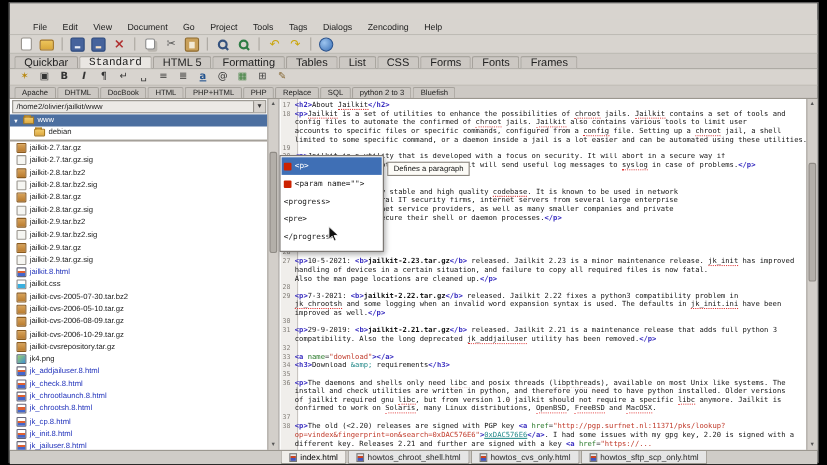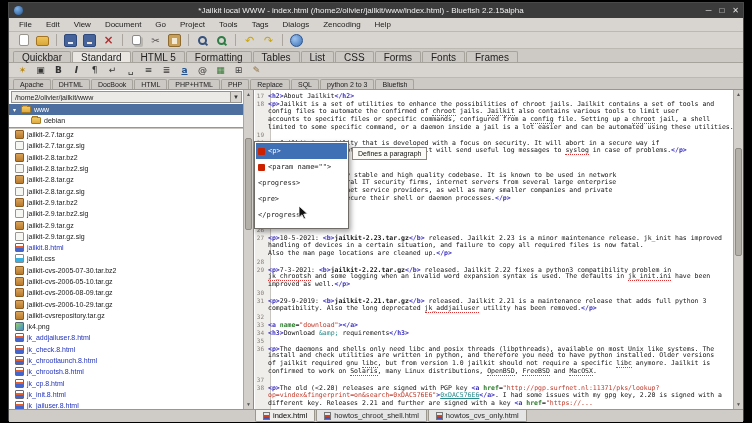--- a/index.html
+++ b/index.html
@@ -15,21 +15,21 @@
   .titlebar{position:absolute;left:0;top:0;right:0;height:15px;background:var(--titlebar_bg);}
   .wicon{position:absolute;left:5px;top:3px;width:9px;height:9px;border-radius:50%;
          background:radial-gradient(circle at 35% 30%,#7fb2e8,#23538f);}
   .wtitle{position:absolute;left:20px;right:50px;top:0;height:15px;line-height:15px;text-align:center;
           color:#f0f0f0;font-size:8px;white-space:nowrap;overflow:hidden;}
   .wbtns{position:absolute;right:4px;top:0;height:15px;display:flex;gap:8px;align-items:center;
          color:#e4e4e4;font-size:8px;}
   .wbtn{cursor:default;}
   
   .menubar{position:absolute;left:0;top:15px;right:0;height:14px;background:var(--chrome_bg);
-           border-bottom:1px solid #bcb8b2;display:flex;align-items:center;padding-left:3px;}
+           border-bottom:1px solid #bcb8b2;display:flex;align-items:center;padding-left:14px;}
   .menu-item{font-size:8px;color:#1c1c1c;padding:2px 7px;}
   
   .toolbar1{position:absolute;left:0;top:29px;right:0;height:17px;background:var(--chrome_bg);
             border-bottom:1px solid #bcb8b2;display:flex;align-items:center;padding-left:5px;}
   .tbtn{width:19px;height:15px;display:flex;align-items:center;justify-content:center;}
   .tsep{width:1px;height:12px;background:#aaa69f;margin:0 4px;}
   .tbi{display:block;position:relative;width:13px;height:13px;border-radius:2px;
        font-family:"DejaVu Sans",sans-serif;font-size:10px;line-height:13px;text-align:center;color:#555;}
   .k-new{background:#fff;border:1px solid #98948e;width:10px;height:12px;margin:0 2px;}
   .k-open{background:linear-gradient(#edc55c,#d9a73a);border:1px solid #a3731f;height:10px;margin-top:2px;}
@@ -47,21 +47,21 @@
   .k-replace::after{content:"";position:absolute;left:2px;top:2px;width:5px;height:5px;border:2px solid #2e7d46;border-radius:50%;}
   .k-replace::before{content:"";position:absolute;left:8px;top:9px;width:4px;height:2px;background:#2e7d46;transform:rotate(45deg);}
   .k-undo::after{content:"↶";color:#caa50a;font-size:11px;}
   .k-redo::after{content:"↷";color:#caa50a;font-size:11px;}
   .k-preview{background:radial-gradient(circle at 35% 35%,#9cc4ef,#3a6fb5);border-radius:50%;border:1px solid #2b5591;}
   
   .quickbar{position:absolute;left:0;top:46px;right:0;height:14px;background:#cdc9c4;
             border-bottom:1px solid #a6a29c;display:flex;align-items:flex-end;padding-left:4px;}
   .qtab{font-size:10px;color:#222;padding:1px 8px;background:#ccc8c3;border:1px solid #a6a29c;
         border-bottom:none;border-radius:2px 2px 0 0;margin-right:1px;height:11px;line-height:10px;}
-  .qtab.active{background:#e9e6e2;}
+  .qtab.active{background:#e9e6e2;font-family:Liberation Mono, monospace;}
   
   .htmlbar{position:absolute;left:0;top:60px;right:0;height:15px;background:var(--chrome_bg);
            border-bottom:1px solid #bcb8b2;display:flex;align-items:center;padding-left:5px;gap:1px;}
   .hbtn{min-width:17px;height:13px;display:flex;align-items:center;justify-content:center;}
   .hbi{font-family:"DejaVu Sans",sans-serif;font-size:9px;color:#333;line-height:13px;}
   .h-bold{font-weight:bold;}
   .h-italic{font-style:italic;font-weight:bold;}
   .h-quickstart{color:#b8860b;}
   .h-image{color:#3a7d3a;}
   .h-anchor{text-decoration:underline;color:#23538f;font-weight:bold;}
@@ -103,21 +103,21 @@
   .sarr.up{top:0;} .sarr.dn{bottom:0;}
   
   .editor{position:absolute;left:246px;top:0;right:10px;bottom:0;background:#fff;overflow:hidden;}
   .gutterbg{position:absolute;left:0;top:0;bottom:0;width:16px;background:#f0eeeb;border-right:1px solid #c8c4c0;}
   .code{position:absolute;left:0;top:2px;right:0;}
   .crow{height:7.9px;line-height:7.9px;white-space:pre;font-family:"DejaVu Sans Mono",monospace;font-size:6.5px;overflow:hidden;}
   .ln{display:inline-block;width:13px;text-align:right;padding-right:4px;color:#837f79;font-size:6px;}
   .ct{color:#141414;}
   .c-t{color:#141414;}
   .c-tag{color:var(--tag);font-weight:bold;}
-  .c-attr{color:var(--attribute);font-weight:bold;}
+  .c-attr{color:var(--attribute);}
   .c-val{color:var(--value);}
   .c-ent{color:var(--entity);}
   .c-b{color:#141414;font-weight:bold;}
   .c-sp{color:#141414;border-bottom:1px dotted var(--spell);}
   .c-lnk{color:var(--link);text-decoration:underline;}
   .escroll{position:absolute;right:0;top:0;bottom:0;width:10px;background:#d3cfca;border-left:1px solid #aaa6a0;}
   .ethumb{position:absolute;left:1px;right:1px;top:58px;height:108px;background:#b3afa9;border:1px solid #8f8b85;border-radius:2px;}
   
   .popup{position:absolute;left:245px;top:51px;width:95px;height:88px;background:#fff;border:1px solid #6f6b66;
          box-shadow:2px 3px 5px rgba(0,0,0,.35);z-index:5;padding:1px;font-family:"DejaVu Sans Mono",monospace;font-size:7px;}
@@ -134,29 +134,20 @@
   .dtab.active{background:#f0eeea;color:#000;}
   .dticon{width:7px;height:8px;background:linear-gradient(#e8e8e8 30%,#cc4422 30% 60%,#4455bb 60%);border:1px solid #777;flex:0 0 auto;}
   
   .cursor{position:absolute;left:289px;top:116px;z-index:9;}
 </style>
 </head>
 <body>
 
 <div class="win">
 
-  <div class="titlebar">
-    <span class="wicon"></span>
-    <span class="wtitle">*Jailkit local WWW - index.html (/home2/olivier/jailkit/www/index.html) - Bluefish 2.2.15alpha</span>
-    <span class="wbtns">
-      <span class="wbtn">─</span>
-      <span class="wbtn">□</span>
-      <span class="wbtn">✕</span>
-    </span>
-  </div>
 
   <div class="menubar" id="menubar">
       <div class="menu-item">File</div>
       <div class="menu-item">Edit</div>
       <div class="menu-item">View</div>
       <div class="menu-item">Document</div>
       <div class="menu-item">Go</div>
       <div class="menu-item">Project</div>
       <div class="menu-item">Tools</div>
       <div class="menu-item">Tags</div>
@@ -481,16 +472,20 @@
           <span>index.html</span>
         </div>
         <div class="dtab">
           <span class="dticon"></span>
           <span>howtos_chroot_shell.html</span>
         </div>
         <div class="dtab">
           <span class="dticon"></span>
           <span>howtos_cvs_only.html</span>
         </div>
+        <div class="dtab">
+          <span class="dticon"></span>
+          <span>howtos_sftp_scp_only.html</span>
+        </div>
       </div>
   </div>
 
 </div>
 
 </body></html>

